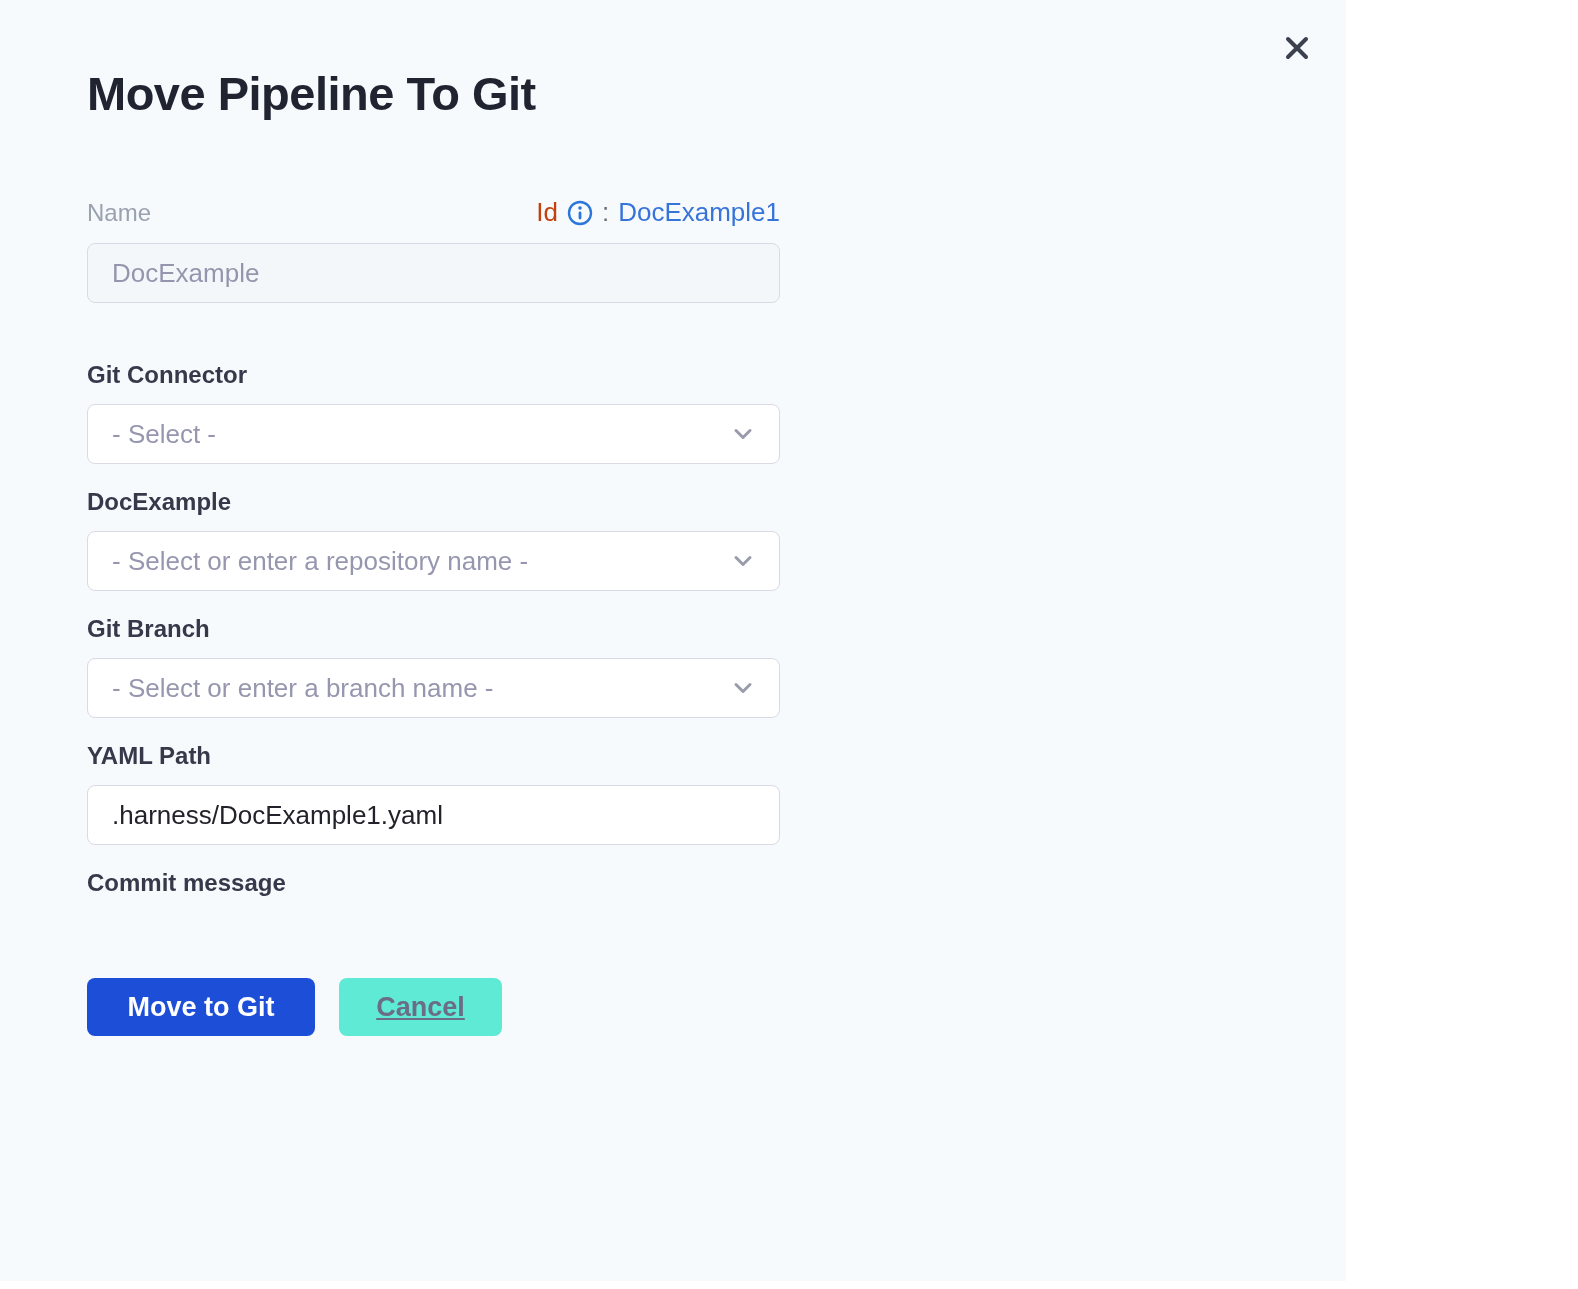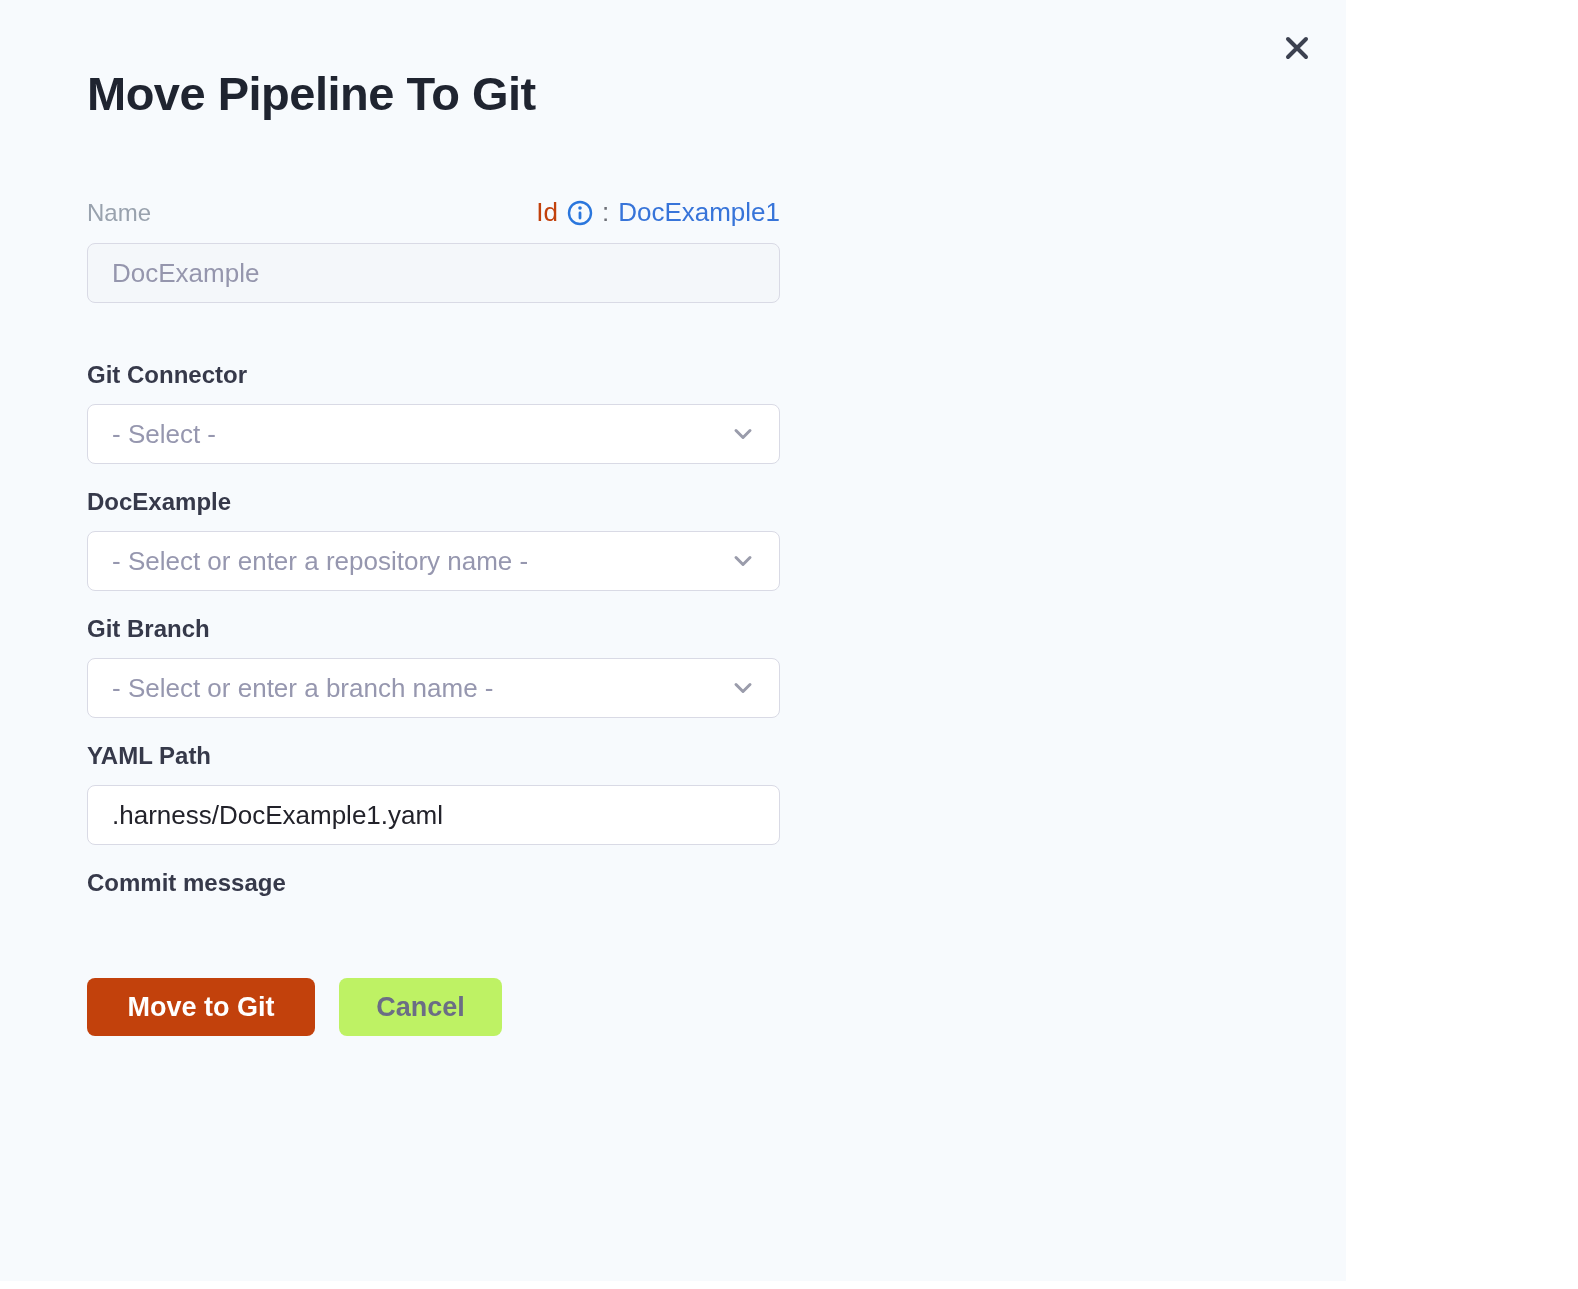--- a/index.html
+++ b/index.html
@@ -123,27 +123,28 @@
     height: 58px;
     border: none;
     border-radius: 8px;
     font-family: "Liberation Sans", "DejaVu Sans", sans-serif;
     font-size: 27px;
     font-weight: 700;
     cursor: pointer;
   }
   .btn-primary {
     width: 228px;
-    background: #c2410c;
+    background: #1d4ed8;
     color: #ffffff;
   }
   .btn-secondary {
     width: 163px;
-    background: #bef264;
+    background: #5eead4;
     color: #6b6d85;
+    text-decoration: underline;
   }
 </style>
 </head>
 <body>
 
 <div class="dialog">
 
   <button class="close-btn">
     <span style="display:flex;">
       <svg width="32" height="32" viewBox="0 0 32 32">

